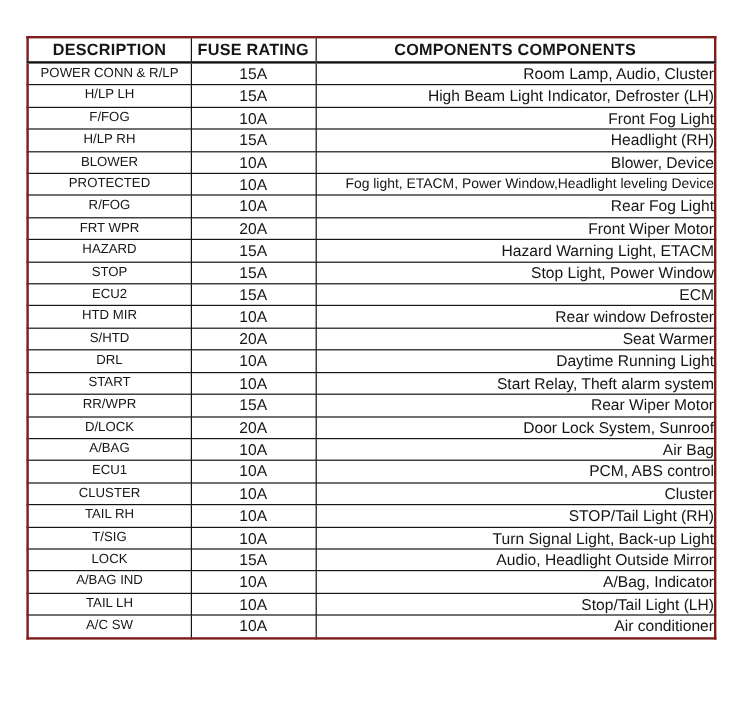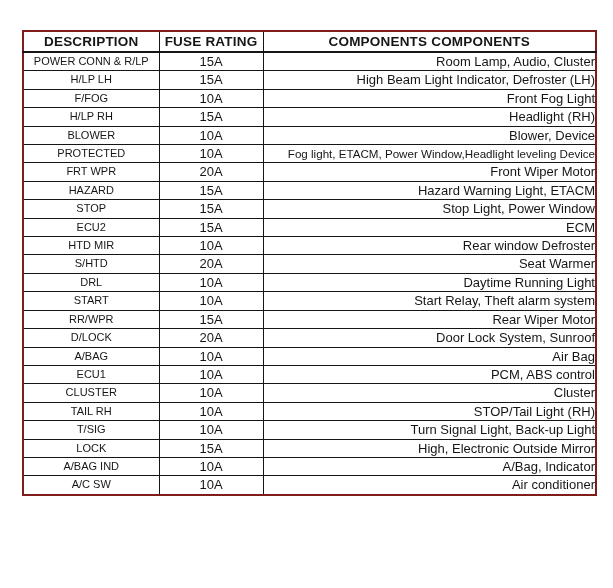--- a/index.html
+++ b/index.html
@@ -103,20 +103,25 @@
           <td class="desc-cell">BLOWER</td>
           <td class="rating-cell">10A</td>
           <td class="comp-cell">Blower, Device</td>
         </tr>
         <tr>
           <td class="desc-cell">PROTECTED</td>
           <td class="rating-cell">10A</td>
           <td class="comp-cell long-text">Fog light, ETACM, Power Window,Headlight leveling Device</td>
         </tr>
         <tr>
+          <td class="desc-cell">R/FOG</td>
+          <td class="rating-cell">10A</td>
+          <td class="comp-cell">Rear Fog Light</td>
+        </tr>
+        <tr>
           <td class="desc-cell">FRT WPR</td>
           <td class="rating-cell">20A</td>
           <td class="comp-cell">Front Wiper Motor</td>
         </tr>
         <tr>
           <td class="desc-cell">HAZARD</td>
           <td class="rating-cell">15A</td>
           <td class="comp-cell">Hazard Warning Light, ETACM</td>
         </tr>
         <tr>
@@ -180,26 +185,31 @@
           <td class="comp-cell">STOP/Tail Light (RH)</td>
         </tr>
         <tr>
           <td class="desc-cell">T/SIG</td>
           <td class="rating-cell">10A</td>
           <td class="comp-cell">Turn Signal Light, Back-up Light</td>
         </tr>
         <tr>
           <td class="desc-cell">LOCK</td>
           <td class="rating-cell">15A</td>
-          <td class="comp-cell">High, Electronic Outside Mirror</td>
+          <td class="comp-cell">Audio, Headlight Outside Mirror</td>
         </tr>
         <tr>
           <td class="desc-cell">A/BAG IND</td>
           <td class="rating-cell">10A</td>
           <td class="comp-cell">A/Bag, Indicator</td>
+        </tr>
+        <tr>
+          <td class="desc-cell">TAIL LH</td>
+          <td class="rating-cell">10A</td>
+          <td class="comp-cell">Stop/Tail Light (LH)</td>
         </tr>
         <tr>
           <td class="desc-cell">A/C SW</td>
           <td class="rating-cell">10A</td>
           <td class="comp-cell">Air conditioner</td>
         </tr>
       </tbody>
   </table>
 </div>
 

